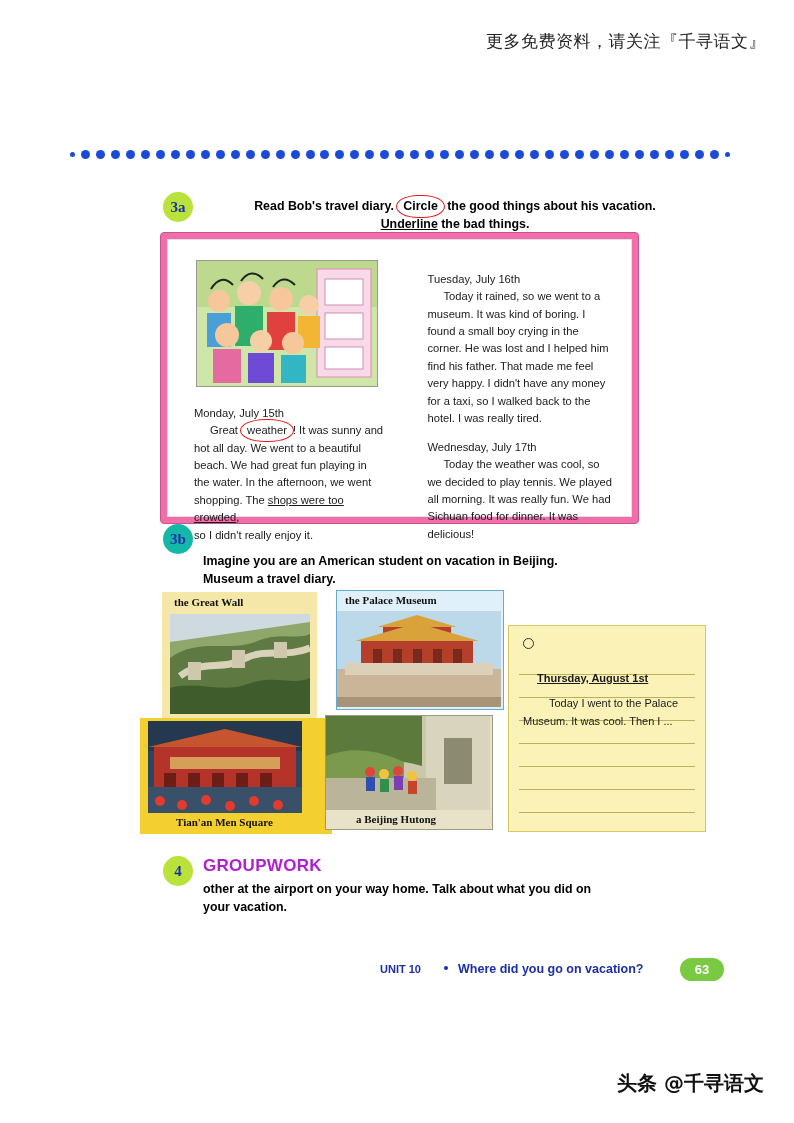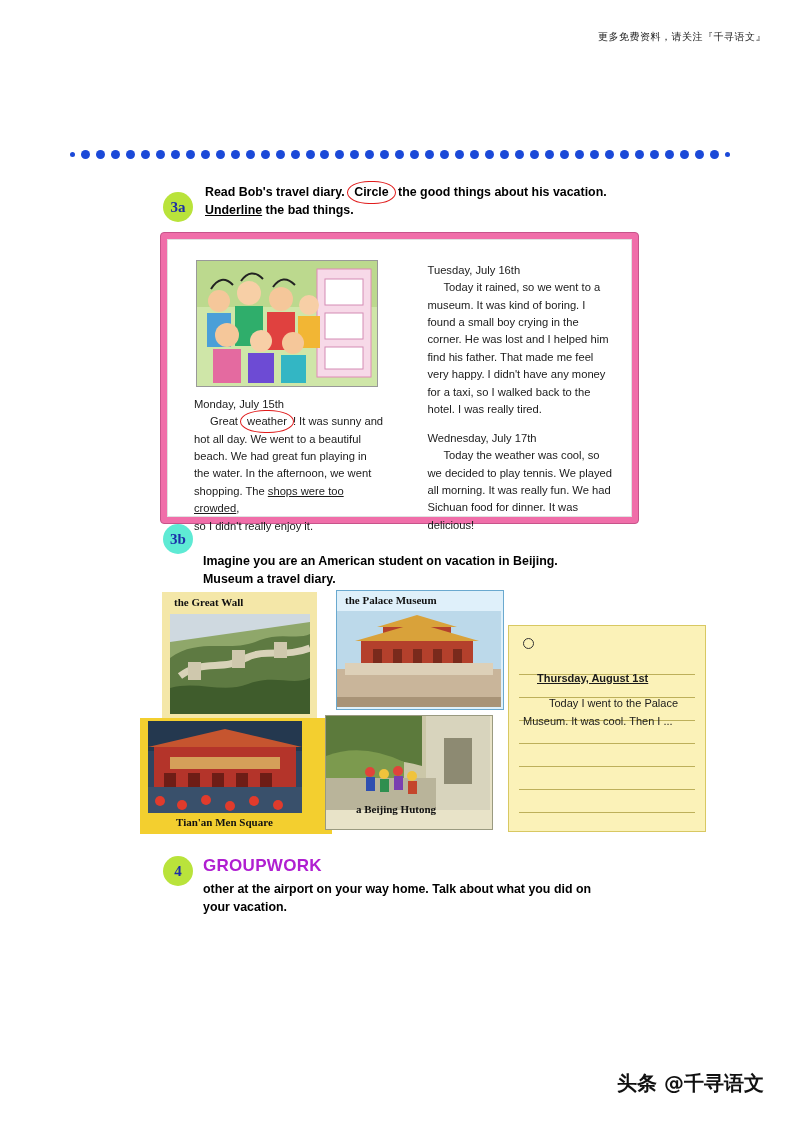--- a/index.html
+++ b/index.html
@@ -9,21 +9,21 @@
     font-family:"Liberation Sans", sans-serif;
     position:relative;
     overflow:hidden;
   }
   .page{position:absolute;inset:0;}
 
   
   .wm-top{
     position:absolute;top:30px;right:28px;
     font-family:"DejaVu Sans", sans-serif;
-    font-size:10px;color:#222;letter-spacing:.5px;
+    font-size:17px;color:#222;letter-spacing:.5px;
   }
   .wm-bottom{
     position:absolute;bottom:26px;right:30px;
     font-family:"DejaVu Sans", sans-serif;
     font-size:20px;font-weight:bold;color:#111;margin-left:44px;
   }
 
   
   .dotrule{
     position:absolute;left:70px;top:147px;width:660px;height:14px;
@@ -33,28 +33,28 @@
   .dotrule .d.small{width:5px;height:5px;}
 
   
   .num-badge{
     position:absolute;width:30px;height:30px;border-radius:50%;
     display:flex;align-items:center;justify-content:center;
     font-weight:bold;font-size:15px;color:#1b2ea8;
     font-family:"Liberation Serif", serif;
   }
   .num-3a{left:163px;top:192px;background:#b9e33b;}
-  .num-3b{left:163px;top:524px;background:#5eead4;}
+  .num-3b{left:163px;top:524px;background:#14b8a6;}
   .num-4{left:163px;top:856px;background:#b9e33b;color:#1b2ea8;}
 
   .instr{
     position:absolute;font-weight:bold;font-size:12.4px;color:#000;
     line-height:1.45;font-family:"Liberation Sans", sans-serif;
   }
-  .instr-3a{left:205px;top:184px;width:500px;}
+  .instr-3a{left:205px;top:198px;width:500px;text-align:center;}
   .instr-3b{left:203px;top:553px;width:500px;}
   .instr-4{left:203px;top:881px;width:490px;}
 
   .circle-word{
     display:inline-block;position:relative;padding:0 6px;
   }
   .circle-word::after{
     content:"";position:absolute;left:-1px;top:-3px;right:-1px;bottom:-2px;
     border:1.6px solid #e01b1b;border-radius:50%/55%;
   }
@@ -89,21 +89,21 @@
     position:absolute;top:10px;bottom:10px;width:8px;
     display:flex;flex-direction:column;justify-content:space-between;align-items:center;
   }
   .side-dots i{display:block;width:4px;height:4px;background:#e4407f;transform:rotate(45deg);}
   .side-dots.l{left:10px;}
   .side-dots.r{right:10px;}
 
   .diary-text{
     position:absolute;
     font-family:"Liberation Sans", sans-serif;
-    font-size:11.2px;color:#1a1a1a;line-height:1.55;
+    font-size:11.2px;color:#1a1a1a;line-height:1.55;margin-top:9px;
   }
   .diary-date{font-weight:normal;}
   .indent{display:inline-block;width:16px;}
 
   
   .book-pic{
     position:absolute;left:28px;top:20px;width:180px;height:125px;
     border:1px solid #999;
     background:#cfe8a0;
     overflow:hidden;
@@ -124,21 +124,21 @@
   .photo-palace{left:336px;top:590px;width:166px;height:118px;background:#dff0fa;border:1px solid #6aa9cf;}
   .photo-palace .img{position:absolute;left:0;top:20px;width:164px;height:96px;}
   .photo-palace .cap{left:8px;top:3px;}
 
   .photo-square{left:140px;top:718px;width:192px;height:116px;background:#f3cf2f;border:none;}
   .photo-square .img{position:absolute;left:8px;top:3px;width:154px;height:92px;}
   .photo-square .cap{left:36px;bottom:6px;color:#111;}
 
   .photo-hutong{left:325px;top:715px;width:166px;height:113px;background:#e8e3c8;border:1px solid #9a9a80;}
   .photo-hutong .img{position:absolute;left:0;top:0;width:164px;height:94px;}
-  .photo-hutong .cap{left:30px;bottom:14px;margin-top:48px;}
+  .photo-hutong .cap{left:30px;bottom:4px;margin-top:48px;}
 
   
   .notepad{
     position:absolute;left:508px;top:625px;width:196px;height:205px;
     background:#fbf2b8;border:1px solid #d8c862;
   }
   .notepad .hole{
     position:absolute;left:14px;top:12px;width:9px;height:9px;
     border:1.4px solid #333;border-radius:50%;background:#fbf2b8;
   }
@@ -468,15 +468,21 @@
     <div class="note-text note-body" style="text-indent:26px;">Today I went to the Palace Museum. It was cool. Then I ...</div>
   </div>
 
   <div class="num-badge num-4">4</div>
   <div class="groupwork">GROUPWORK</div>
   <div class="instr instr-4">
     <div>other at the airport on your way home. Talk about what you did on</div>
     <div>your vacation.</div>
   </div>
 
+  <div class="footer">
+    <div class="unit">UNIT 10</div>
+    <div class="dot"></div>
+    <div class="title">Where did you go on vacation?</div>
+    <div class="pagenum">63</div>
+  </div>
 
   <div class="wm-bottom">头条 @千寻语文</div>
 </div>
 
 </body></html>

